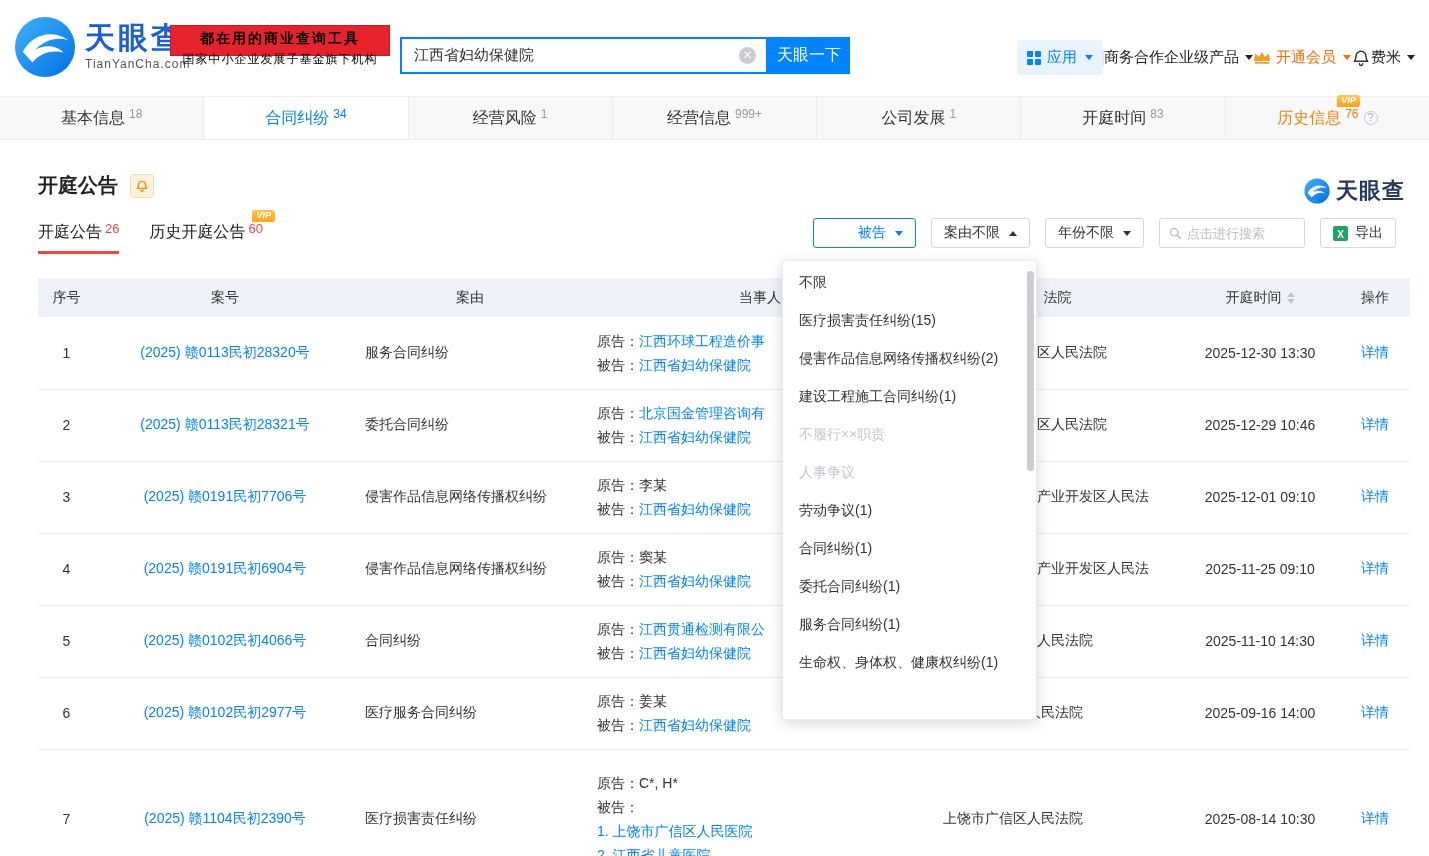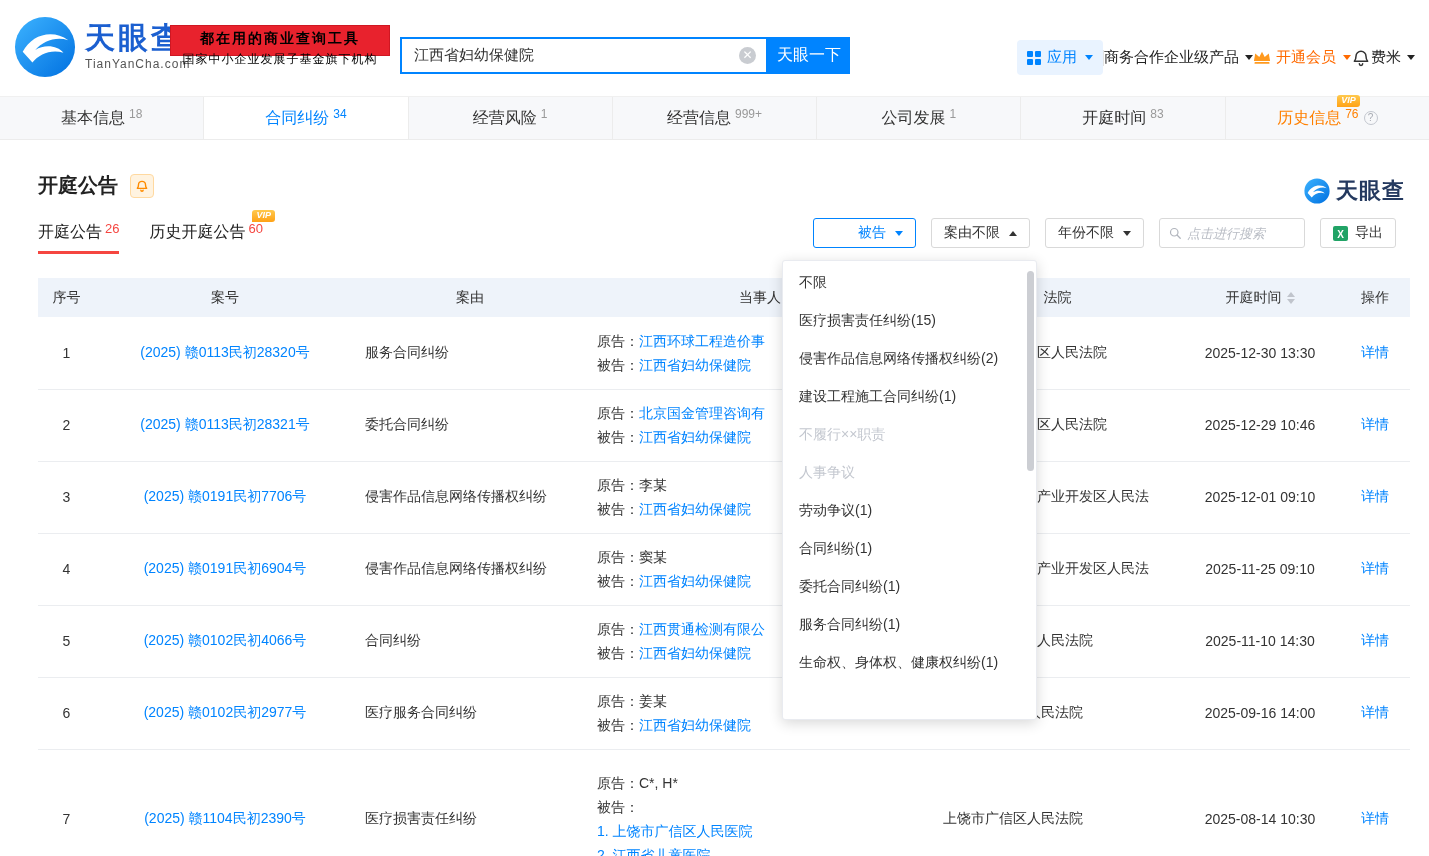--- a/index.html
+++ b/index.html
@@ -60,21 +60,21 @@
   .toolbar { position:absolute; left:38px; top:218px; width:1358px; display:flex; justify-content:space-between; align-items:flex-end; }
   .subtabs { display:flex; gap:30px; }
   .subtab { font-size:16px; color:#222; padding-bottom:11px; position:relative; cursor:pointer; }
   .subtab .cnt { color:#f54640; font-size:13px; margin-left:3px; transform:translateY(-4px); display:inline-block; }
   .subtab.active::after { content:""; position:absolute; left:0; right:0; bottom:0; height:3px; background:#f54640; }
   .subtab .vip-badge { position:absolute; top:-12px; right:-12px; }
   .filters { display:flex; gap:15px; align-items:center; padding-bottom:6px; }
   .fbtn { height:30px; display:flex; align-items:center; gap:7px; padding:0 12px; border:1px solid #d9d9d9; border-radius:3px; background:#fff; font-size:14px; color:#333; cursor:pointer; white-space:nowrap; }
   .fbtn.primary { border-color:#0084ff; color:#0084ff;padding-left:44px; }
   .fsearch { width:146px; height:30px; border:1px solid #d9d9d9; border-radius:3px; display:flex; align-items:center; gap:6px; padding:0 9px; background:#fff; }
-  .fsearch input { border:none; outline:none; width:100%; font-size:13px; color:#333;font-style:italic; }
+  .fsearch input { border:none; outline:none; width:100%; font-size:13px; color:#333; }
   .fsearch input::placeholder { color:#b8bcc4; }
 
   
   .grid { position:absolute; left:38px; top:278px; width:1372px; border-collapse:collapse; table-layout:fixed; font-size:14px; color:#333; }
   .grid th { background:#eef3fa; height:39px; font-weight:normal; color:#333; text-align:center; }
   .grid td { border-bottom:1px solid #ebedf0; background:#fff; height:72px; vertical-align:middle; padding:8px; }
   tr.tall td { height:140px; vertical-align:middle; }
   .c-no { text-align:center; }
   .c-case { text-align:center; }
   .c-cause { text-align:left; padding-left:10px !important; }

